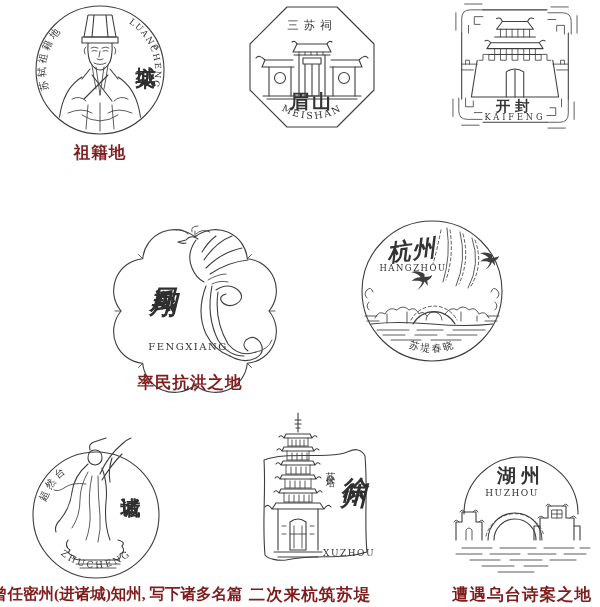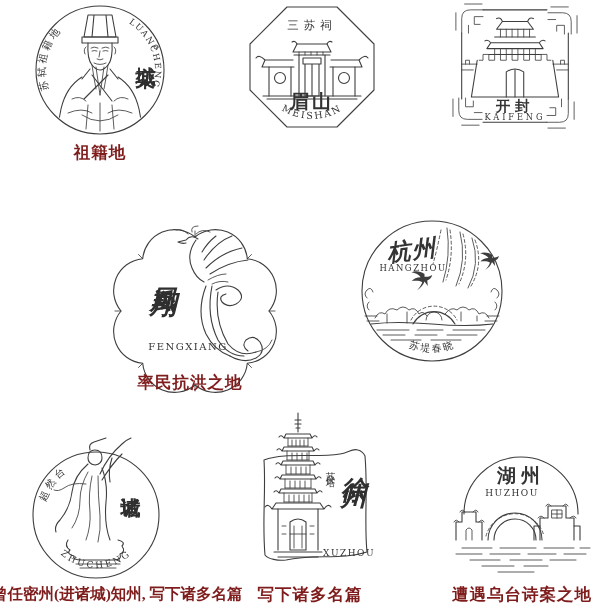--- a/index.html
+++ b/index.html
@@ -229,21 +229,21 @@
         <path class="ln" d="M20 99 Q16 93 13 97 M72 99 Q76 93 79 97 M20 99 H72 M24 93 H68 M20 99 L24 93 M72 99 L68 93"></path>
         <path class="ln" d="M26 99 V140 M66 99 V140 M38 112 Q46 106 54 112 V140 H38 Z"></path>
         <path class="ln2" d="M42 116 V138 M50 116 V138 M38 124 H54 M30 116 H34 M58 116 H62 M30 124 H34 M58 124 H62"></path>
         <path class="ln" d="M22 142 H70 M26 147 H66"></path>
       </g>
       <text class="stxt" x="97" y="146" font-size="9" letter-spacing="1.5" text-anchor="middle">XUZHOU</text>
     </svg>
     <div class="vtext" style="left:74px;top:54px;font-size:9.5px;letter-spacing:3px;">苏公塔</div>
     <div class="vtext" style="left:89px;top:46px;font-size:26px;font-weight:700;font-style:italic;letter-spacing:6px;">徐州</div>
   </div>
-  <div class="caption" style="left:235px;top:584px;width:150px;">写下诸多名篇</div>
+  <div class="caption" style="left:235px;top:584px;width:150px;">二次来杭筑苏堤</div>
 
   <div class="stamp" style="left:448px;top:448px;width:150px;height:128px;">
     <svg viewBox="0 0 150 128">
       <path class="ln" d="M16 66 A57 57 0 0 1 130 66"></path>
       <text class="stxt" x="73" y="34" font-size="19" font-weight="800" letter-spacing="5" font-family="'Liberation Sans',sans-serif" text-anchor="middle">湖州</text>
       <text class="stxt" x="64" y="48" font-size="9" letter-spacing="1.5" text-anchor="middle">HUZHOU</text>
       <g>
         <path class="ln" d="M8 92 V74 H14 V64 H28 V74 H34 V92"></path>
         <path class="ln2" d="M6 74 Q8 70 11 74 M12 64 Q14 60 17 64 M25 64 Q28 60 30 64 M31 74 Q34 70 36 74"></path>
         <path class="ln2" d="M18 92 V82 Q21 78 24 82 V92"></path>

